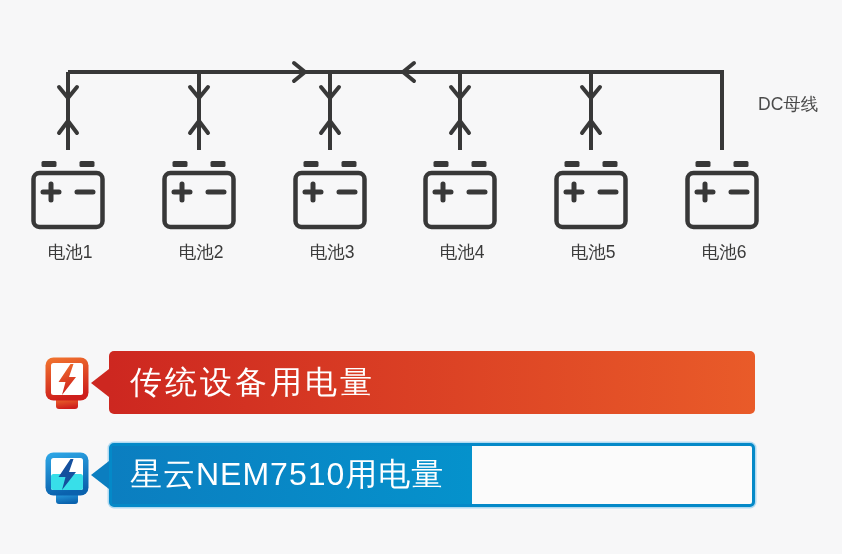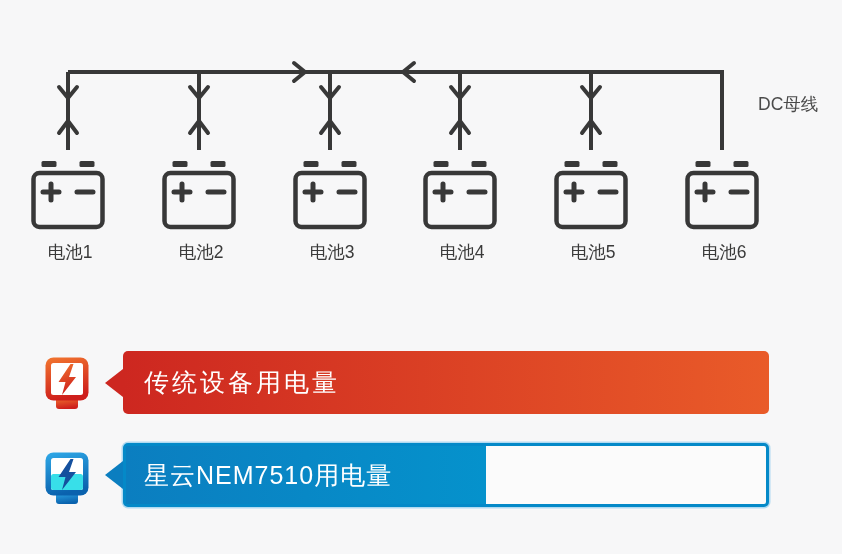--- a/index.html
+++ b/index.html
@@ -14,22 +14,22 @@
   .batt-term{fill:#383838;}
   .batt-sign{fill:none;stroke:#383838;stroke-width:5;stroke-linecap:round;}
   .batt-label{font-size:17.5px;fill:#3a3a3a;}
   .bus-label{font-size:17.5px;fill:#4a4a4a;}
 
   
   .legend-icon{position:absolute;left:45px;}
   .legend-icon.red{top:357px;}
   .legend-icon.blue{top:452px;}
 
-  .bar{position:absolute;left:123px;display:flex;align-items:center;color:#fff;
-       font-size:25px;font-weight:500;border-radius:5px;}
+  .bar{position:absolute;left:109px;display:flex;align-items:center;color:#fff;
+       font-size:32px;font-weight:500;border-radius:5px;}
   .bar .tail{position:absolute;left:-18px;top:50%;transform:translateY(-50%);
        width:0;height:0;border-style:solid;border-width:14px 18px 14px 0;
        border-color:transparent;}
   .bar-red{top:351px;width:646px;height:63px;
        background:linear-gradient(90deg,#cd2720 0%,#e95b29 100%);
        padding-left:21px;box-sizing:border-box;letter-spacing:3px;}
   .bar-red .tail{border-right-color:#cd2720;}
   .bar-blue{top:443px;width:646px;height:64px;background:#fbfbfb;
        border:3px solid #0489c8;box-sizing:border-box;
        box-shadow:0 0 0 1.5px rgba(120,195,235,.55);}

